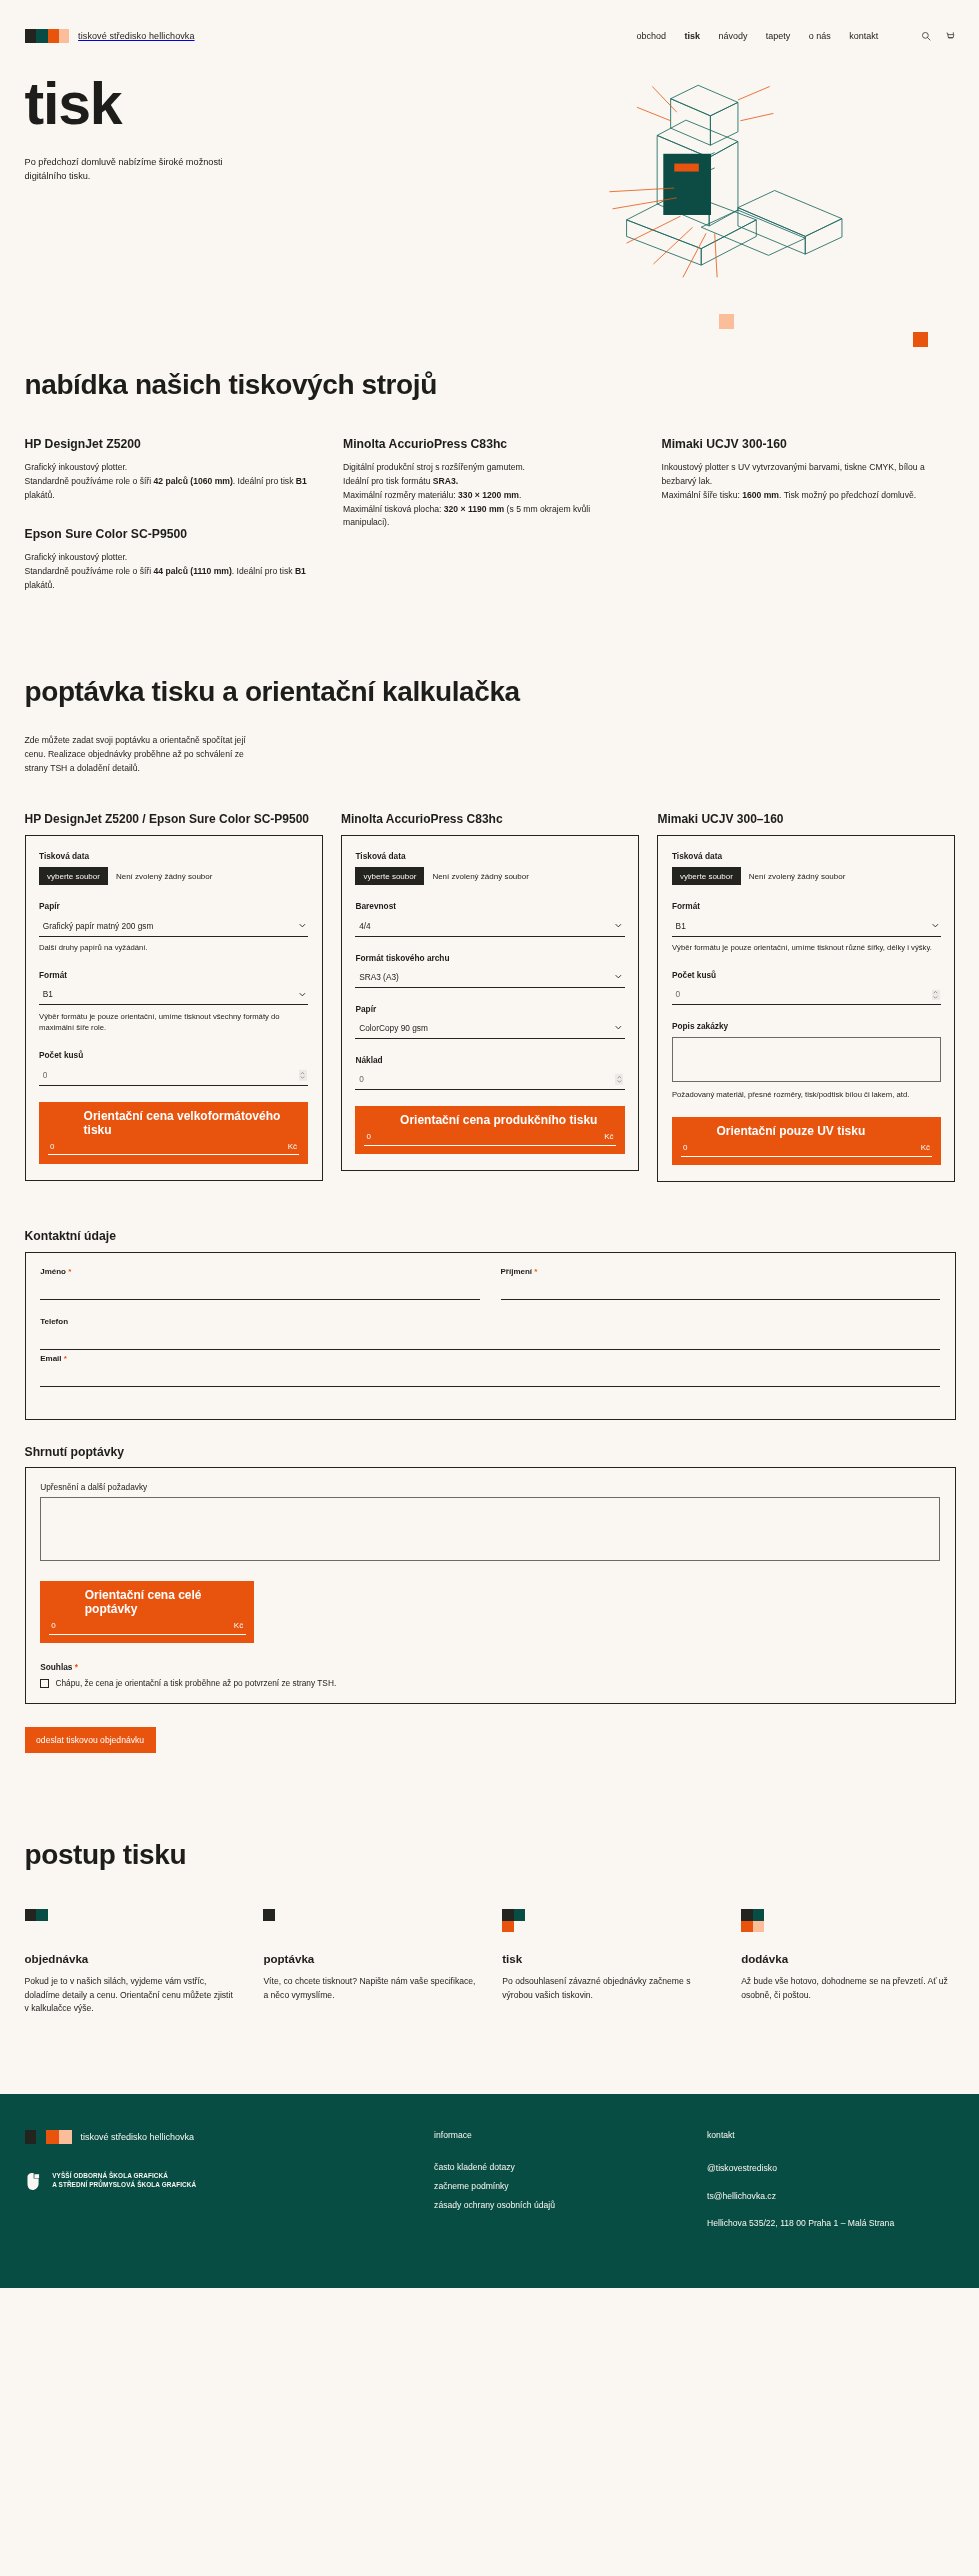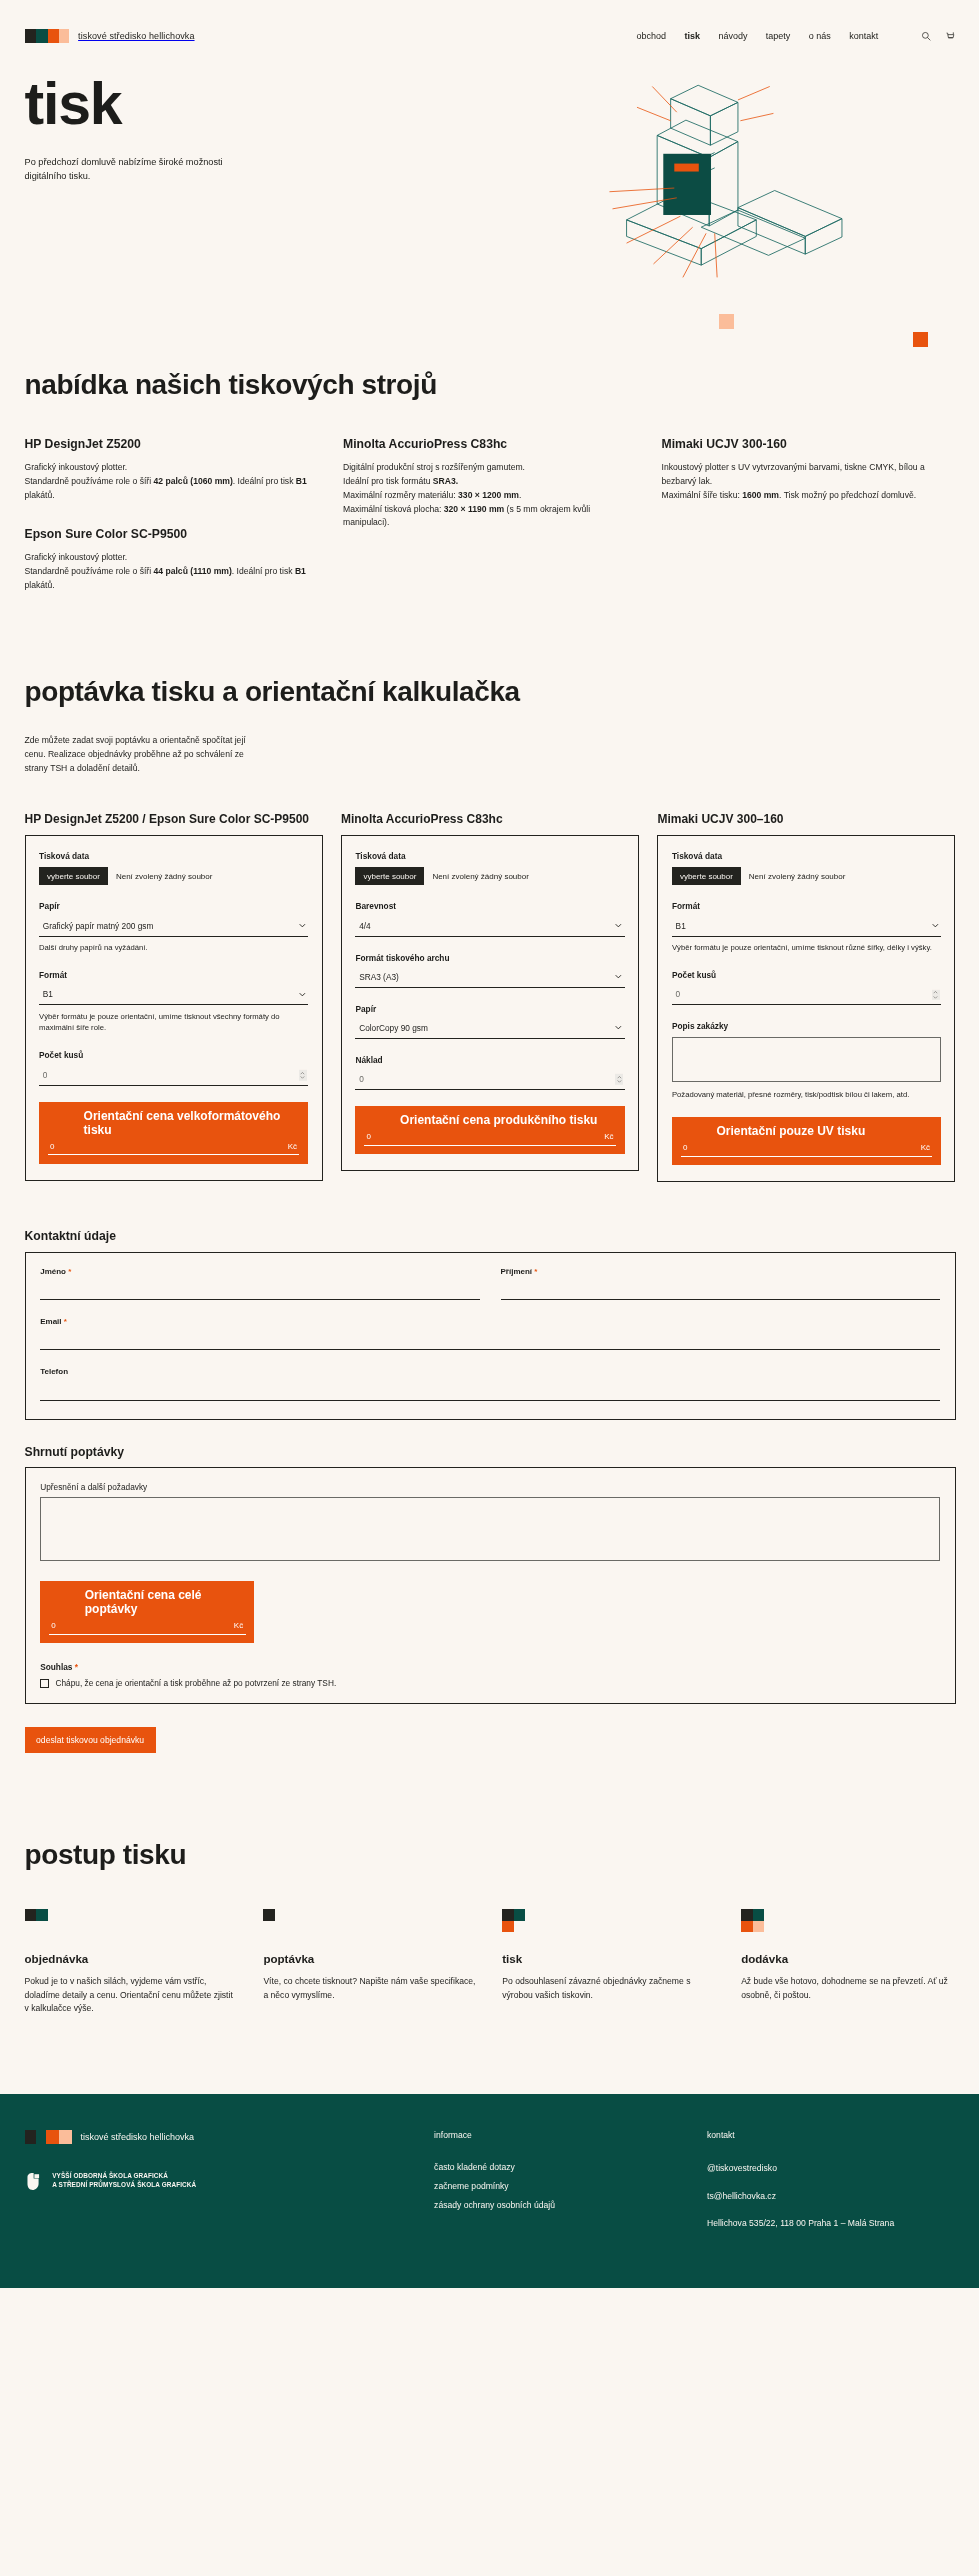--- a/index.html
+++ b/index.html
@@ -493,26 +493,26 @@
       <div class="two-col">
         <div class="inp-wrap">
           <span class="inp-label"><span>Jméno</span> <span class="req">*</span></span>
           <div class="inp-line"></div>
         </div>
         <div class="inp-wrap">
           <span class="inp-label"><span>Příjmení</span> <span class="req">*</span></span>
           <div class="inp-line"></div>
         </div>
       </div>
+      <div class="inp-wrap" style="margin-bottom:3.7px;">
+        <span class="inp-label">Telefon</span>
+        <div class="inp-line wide"></div>
+      </div>
       <div class="inp-wrap">
         <span class="inp-label"><span>Email</span> <span class="req">*</span></span>
-        <div class="inp-line wide"></div>
-      </div>
-      <div class="inp-wrap" style="margin-bottom:3.7px;">
-        <span class="inp-label">Telefon</span>
         <div class="inp-line wide"></div>
       </div>
     </div>
   </section>
 
   <section class="summary">
     <h3 class="sub-title">Shrnutí poptávky</h3>
     <div class="panel">
       <span class="sum-label">Upřesnění a další požadavky</span>
       <textarea class="sum-ta" style=""></textarea>

